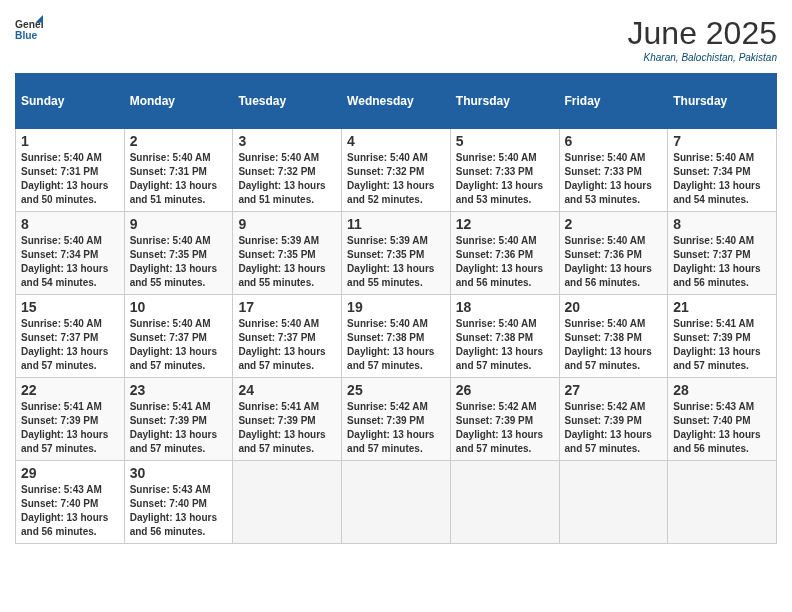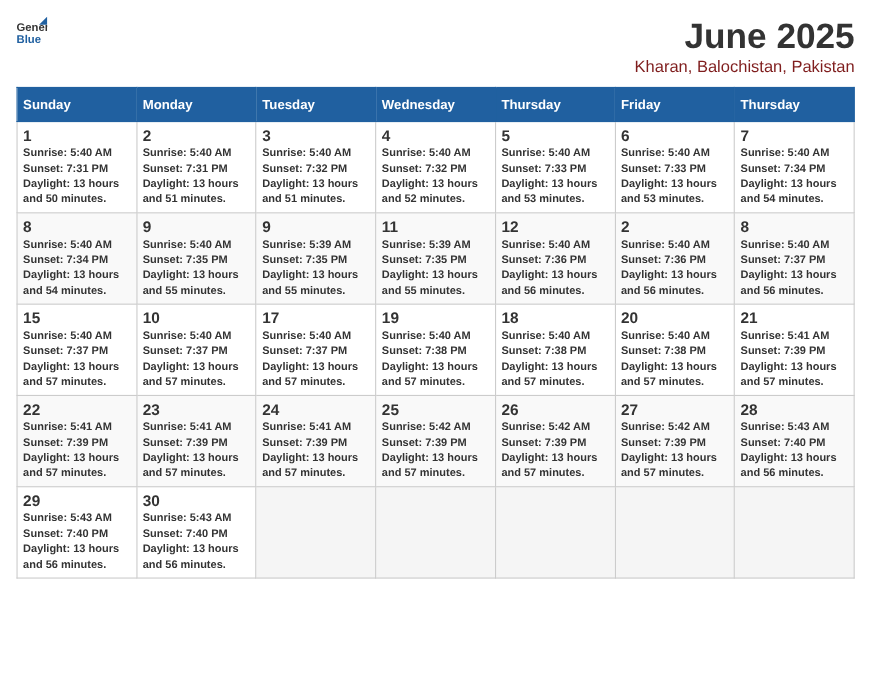--- a/index.html
+++ b/index.html
@@ -23,37 +23,38 @@
     }
     .logo-icon {
       width: 28px;
       height: 28px;
     }
     .title-section {
       text-align: right;
     }
     .month-title {
       font-size: 32px;
-      font-weight: bold;
+      font-weight: normal;
       color: #333;
     }
     .location-title {
-      font-size: 15px;
-      color: #7f1d1d;
+      font-size: 10px;
+      color: #0c4a6e;
+      font-style: italic;
     }
     .calendar-table {
       width: 100%;
       border-collapse: collapse;
       font-size: 10.5px;
     }
     .calendar-table th {
       background-color: #2060a0;
       color: white;
       text-align: left;
-      padding: 8px 5px;
+      padding: 20px 5px;
       font-size: 12px;
       border: 1px solid #2060a0;
     }
     .calendar-table td {
       border: 1px solid #ccc;
       vertical-align: top;
       padding: 4px 5px;
       width: 108px;
       min-height: 80px;
       background: #fff;

